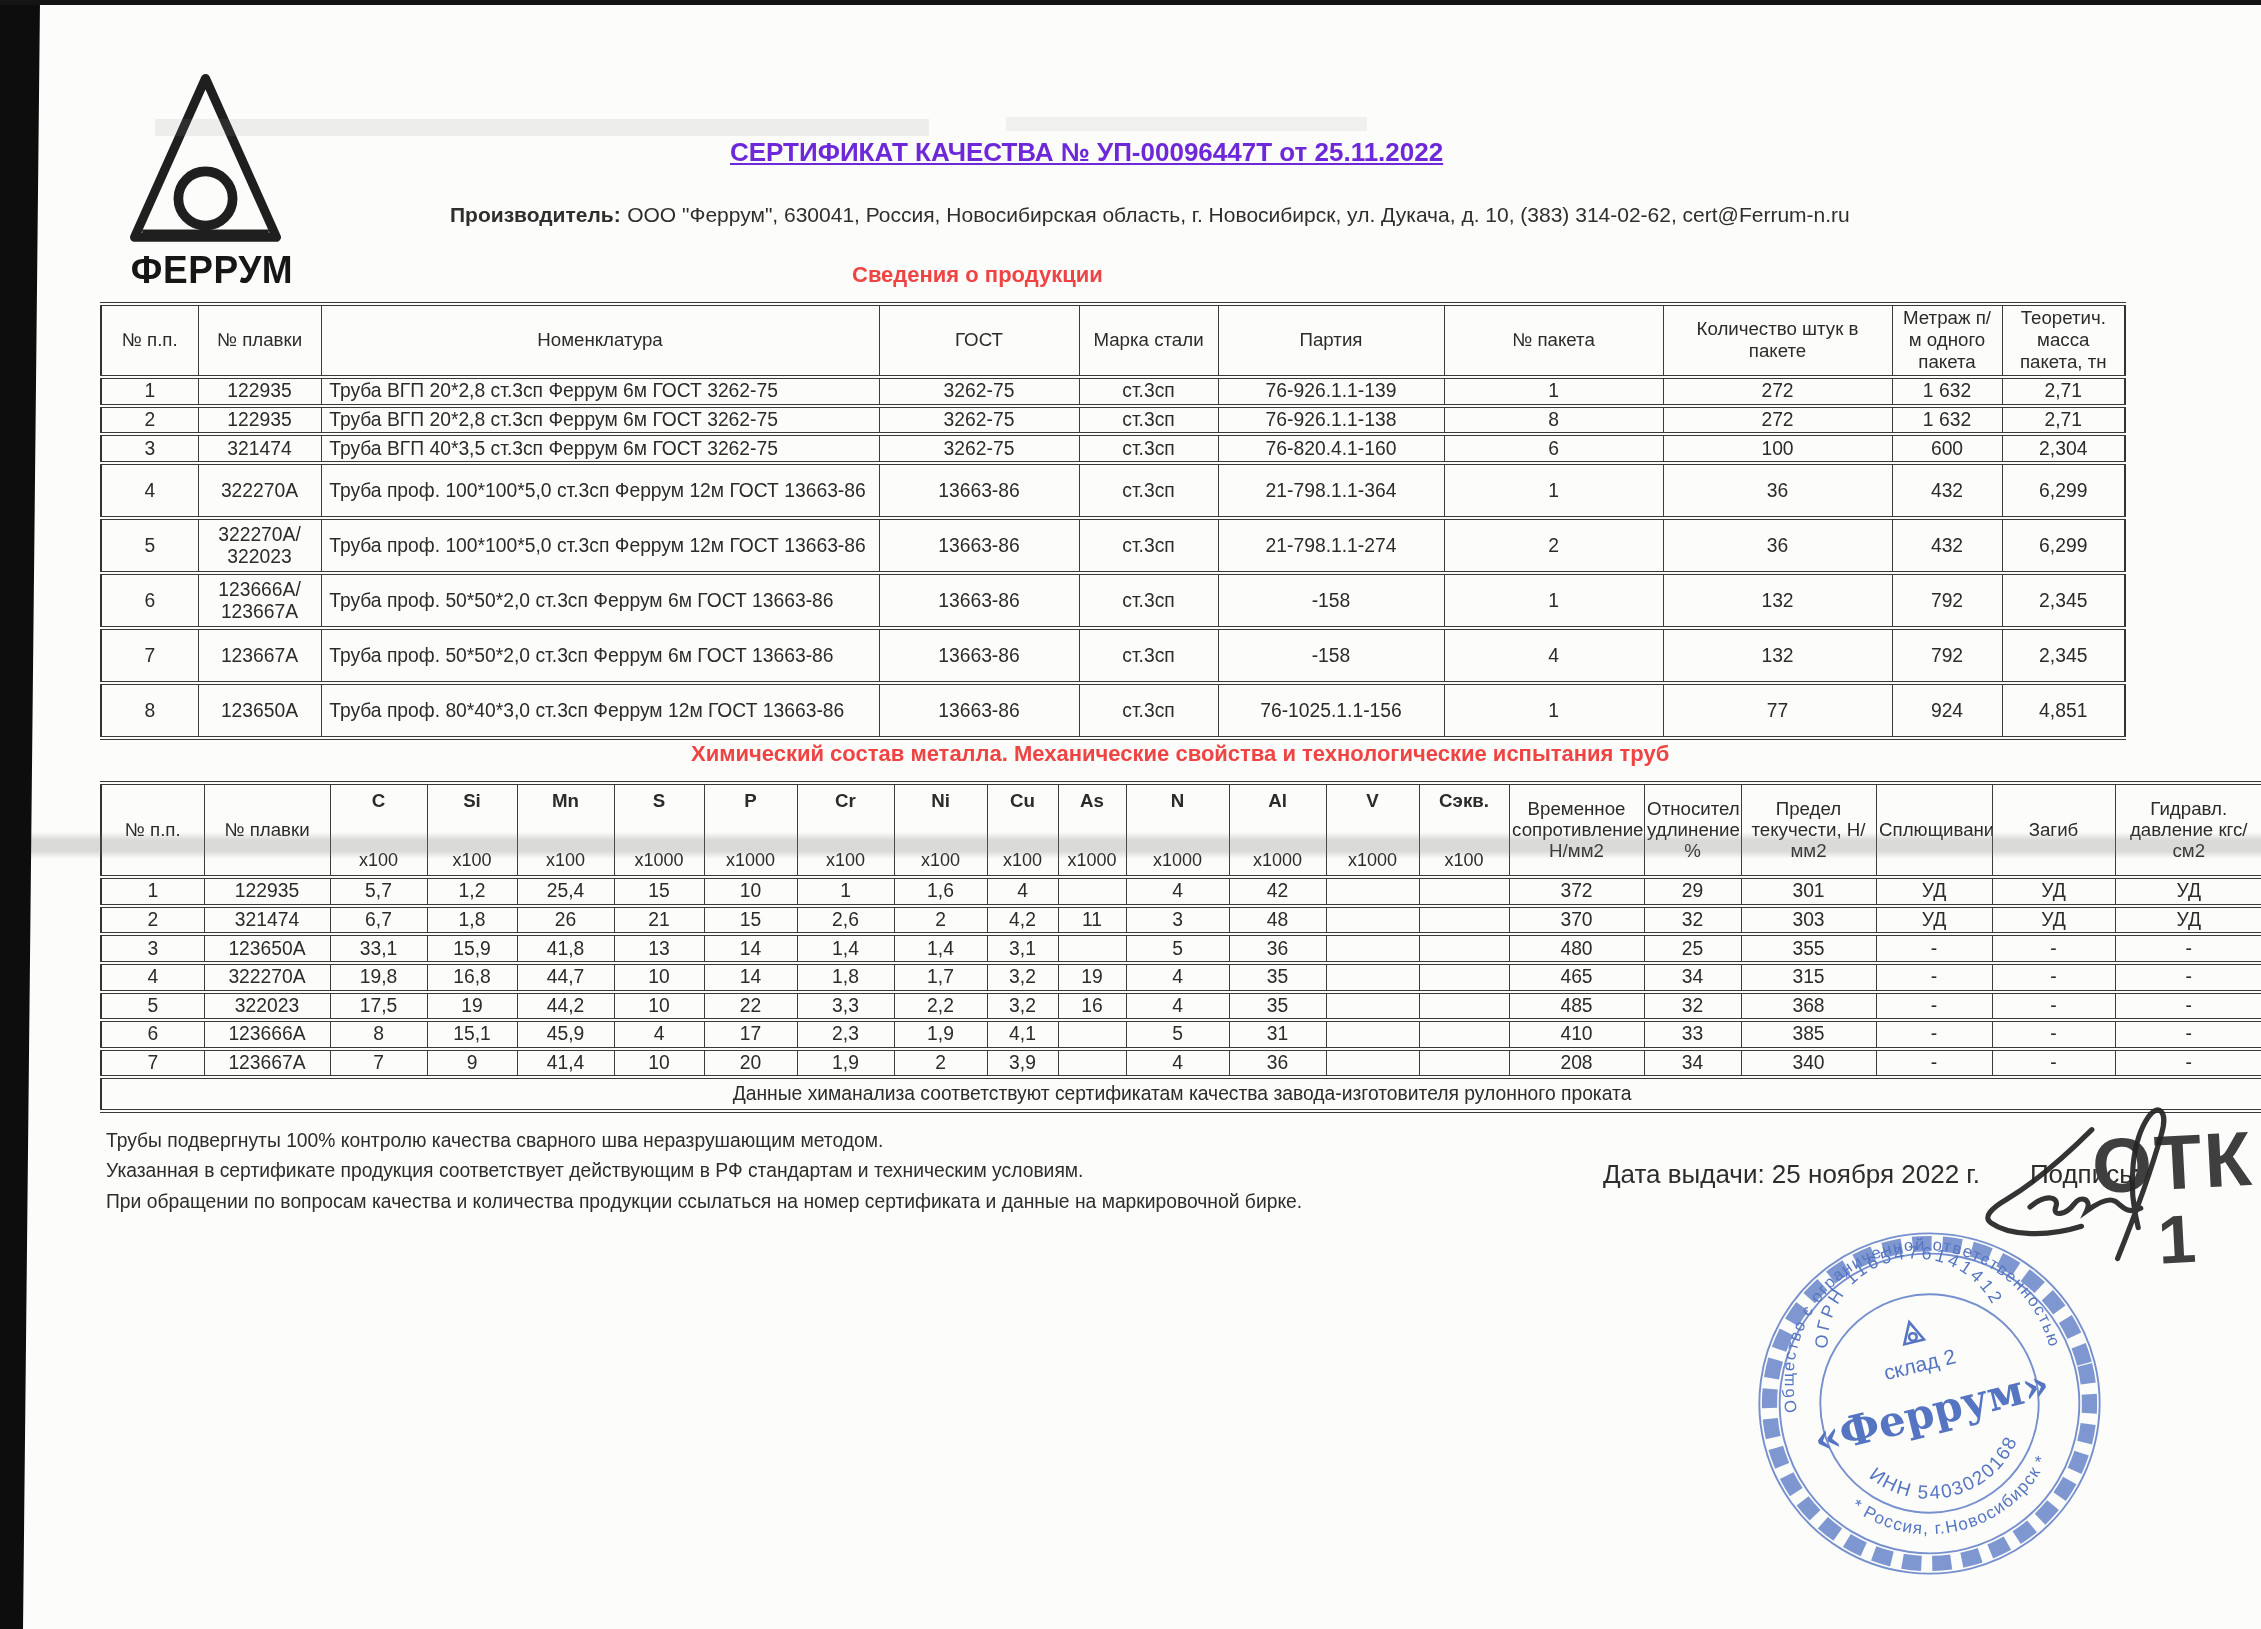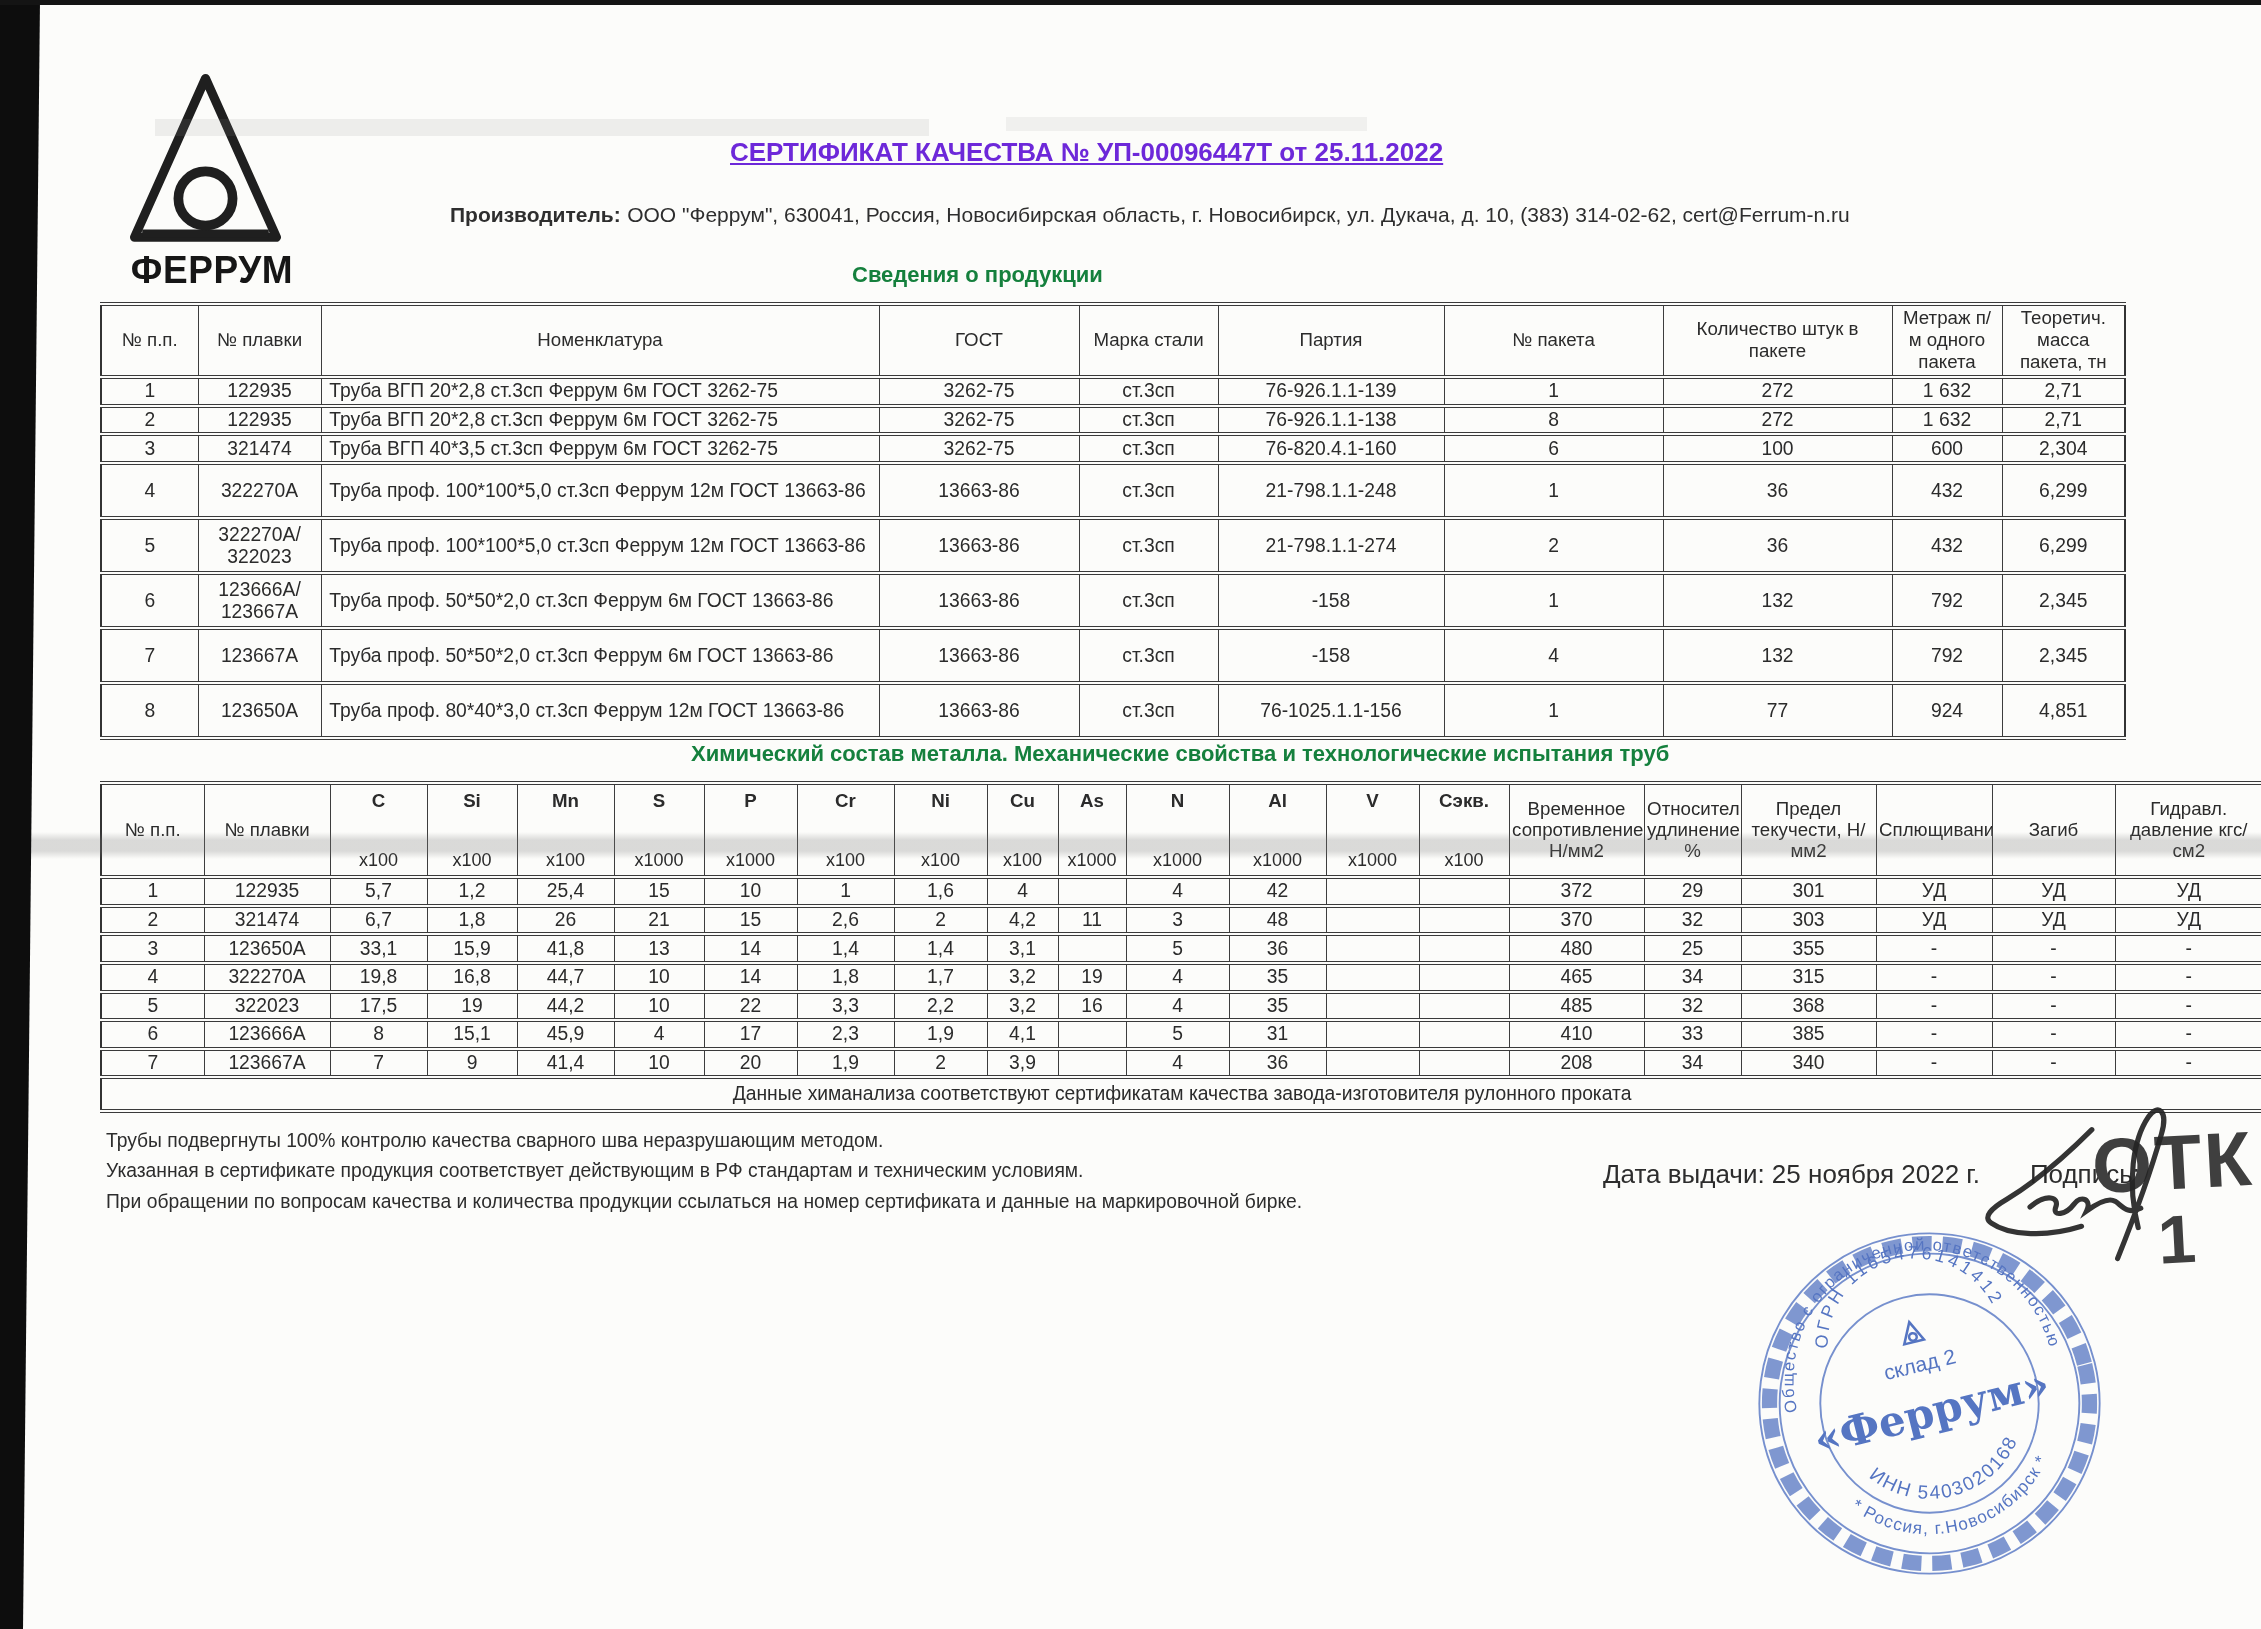--- a/index.html
+++ b/index.html
@@ -16,21 +16,21 @@
   .band-head2{left:1006px;top:117px;width:361px;height:14px;background:rgba(140,140,140,.10);}
   
   .logo{position:absolute;left:128px;top:72px;width:168px;z-index:2;text-align:center;}
   .logo svg{display:block;}
   .logo-text{margin-top:3.9px;font-weight:bold;font-size:37px;letter-spacing:0.6px;color:#161616;
              transform:scaleY(1.05);}
   
   .title{position:absolute;left:730px;top:137px;font-size:26px;font-weight:bold;color:#6d28d9;margin:0;white-space:nowrap;text-decoration:underline;}
   .producer{position:absolute;left:450px;top:203px;font-size:21px;white-space:nowrap;color:#2e2e2e;}
   .producer .b{font-weight:bold;margin-right:6.4px;}
-  .sec-title{position:absolute;font-size:22px;font-weight:bold;color:#15803d;white-space:nowrap;}
+  .sec-title{position:absolute;font-size:22px;font-weight:bold;color:#ef4444;white-space:nowrap;}
   .t1{left:852px;top:262px;}
   .t2{left:691px;top:741px;}
   
   table{position:absolute;border-collapse:collapse;table-layout:fixed;z-index:3;}
   th,td{border-left:1.9px solid #3d3d3d;border-right:1.9px solid #3d3d3d;
         border-top:4.5px double #3a3a3a;border-bottom:4.5px double #3a3a3a;
         padding:1.3px 5.2px;text-align:center;vertical-align:middle;overflow:hidden;}
   table{border:2.6px solid #333;}
   #products-table{left:100px;top:302px;width:2017px;}
   #products-table th{font-size:18.7px;font-weight:normal;line-height:1.18;}
@@ -162,21 +162,21 @@
           <td>100</td>
           <td>600</td>
           <td>2,304</td>
         </tr>
         <tr class="r-tall">
           <td>4</td>
           <td>322270А</td>
           <td class="cell-left">Труба проф. 100*100*5,0 ст.3сп Феррум 12м ГОСТ 13663-86</td>
           <td>13663-86</td>
           <td>ст.3сп</td>
-          <td>21-798.1.1-248</td>
+          <td>21-798.1.1-364</td>
           <td>1</td>
           <td>36</td>
           <td>432</td>
           <td>6,299</td>
         </tr>
         <tr class="r-tall">
           <td>5</td>
           <td>322270А/ 322023</td>
           <td class="cell-left">Труба проф. 100*100*5,0 ст.3сп Феррум 12м ГОСТ 13663-86</td>
           <td>13663-86</td>

